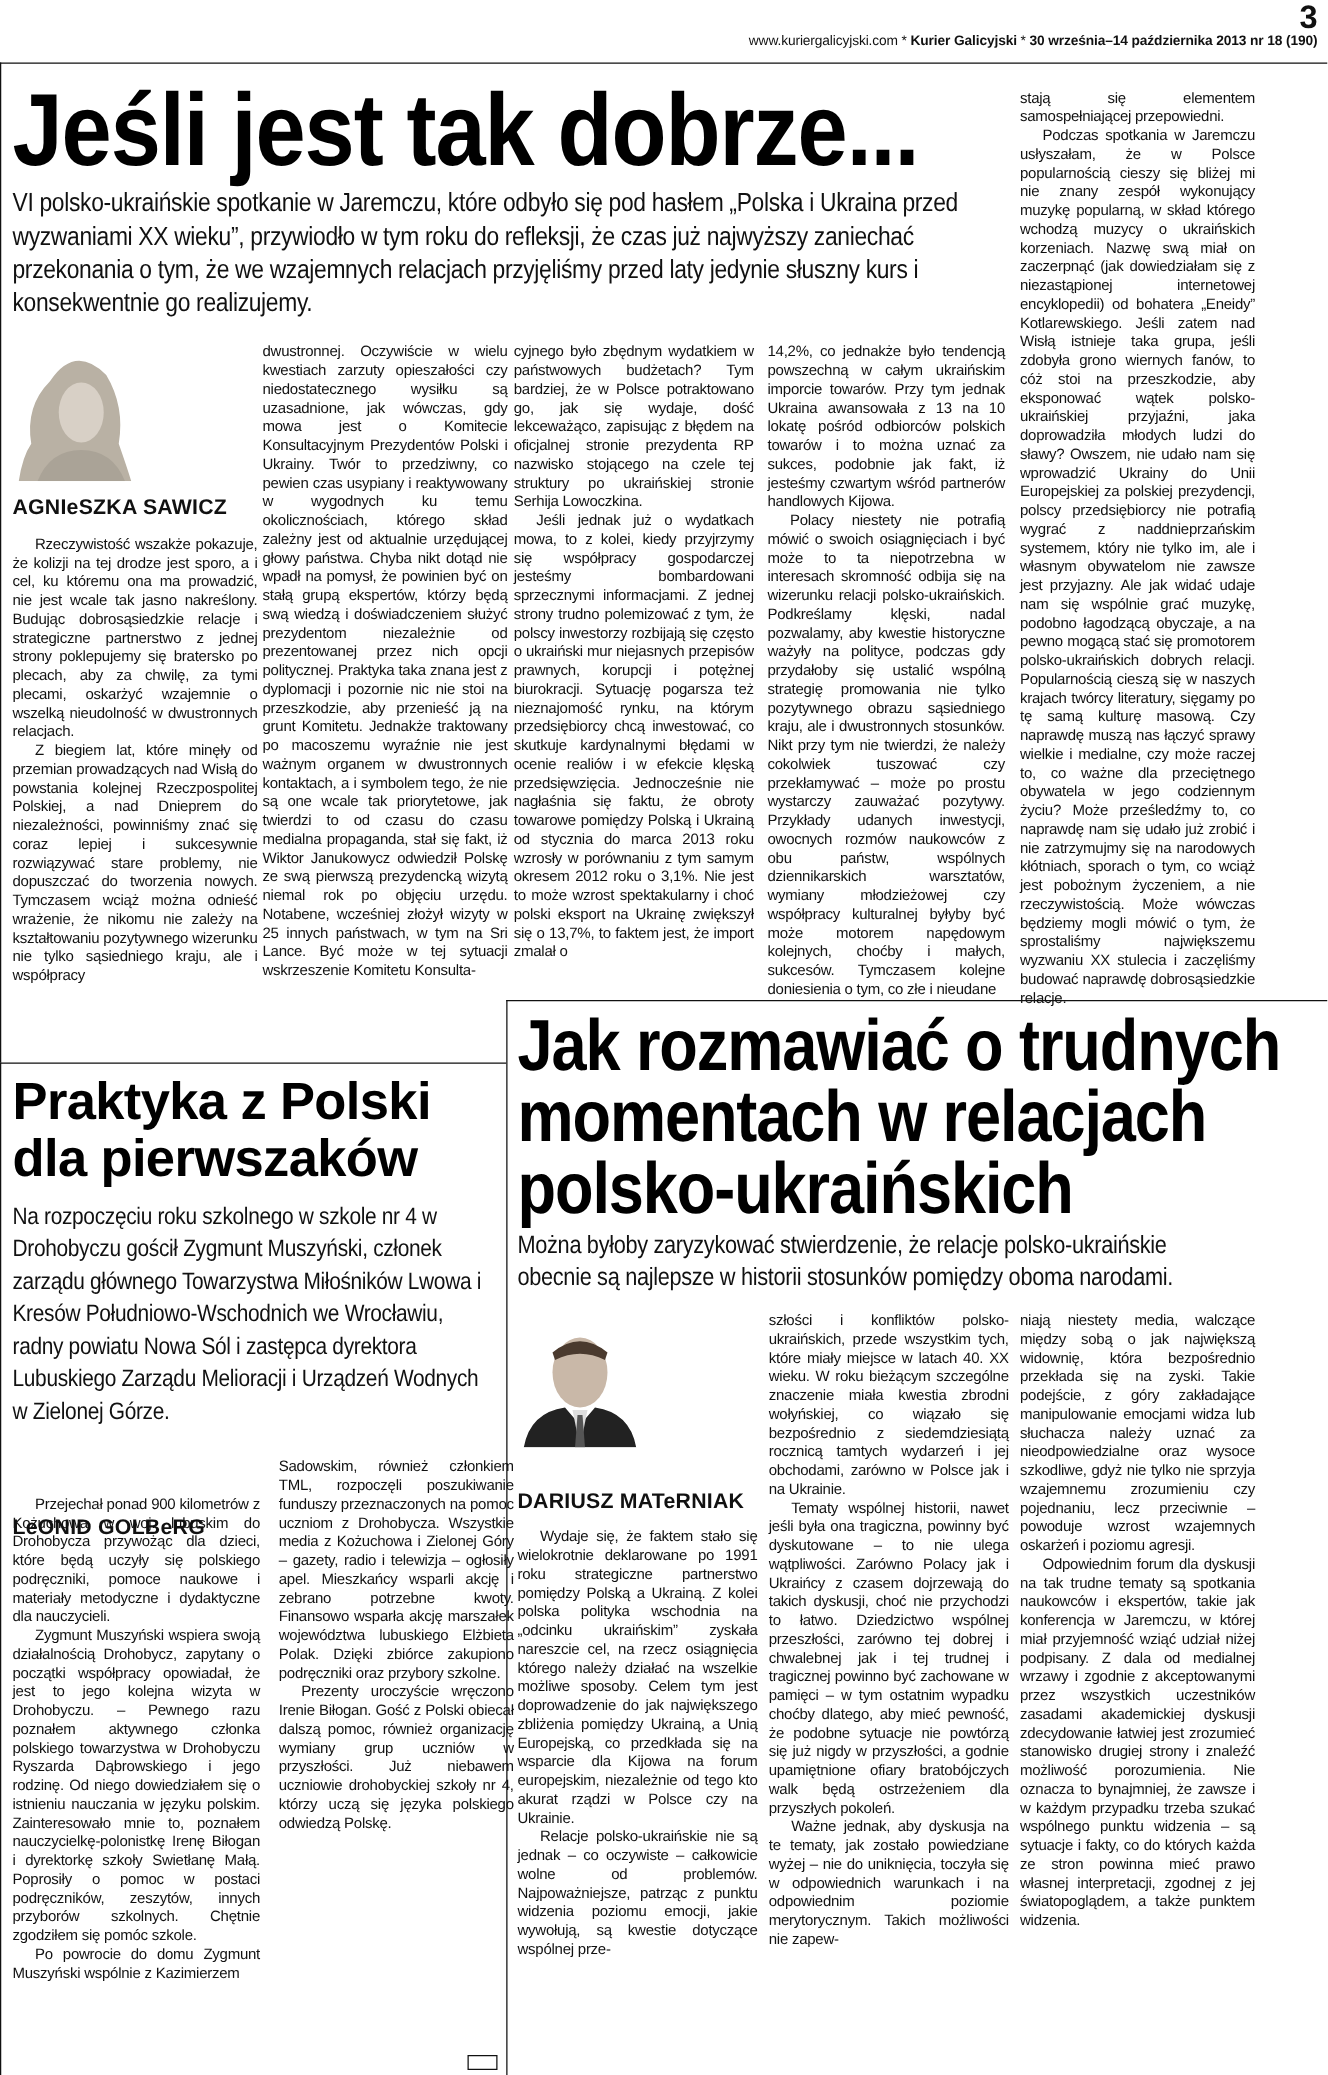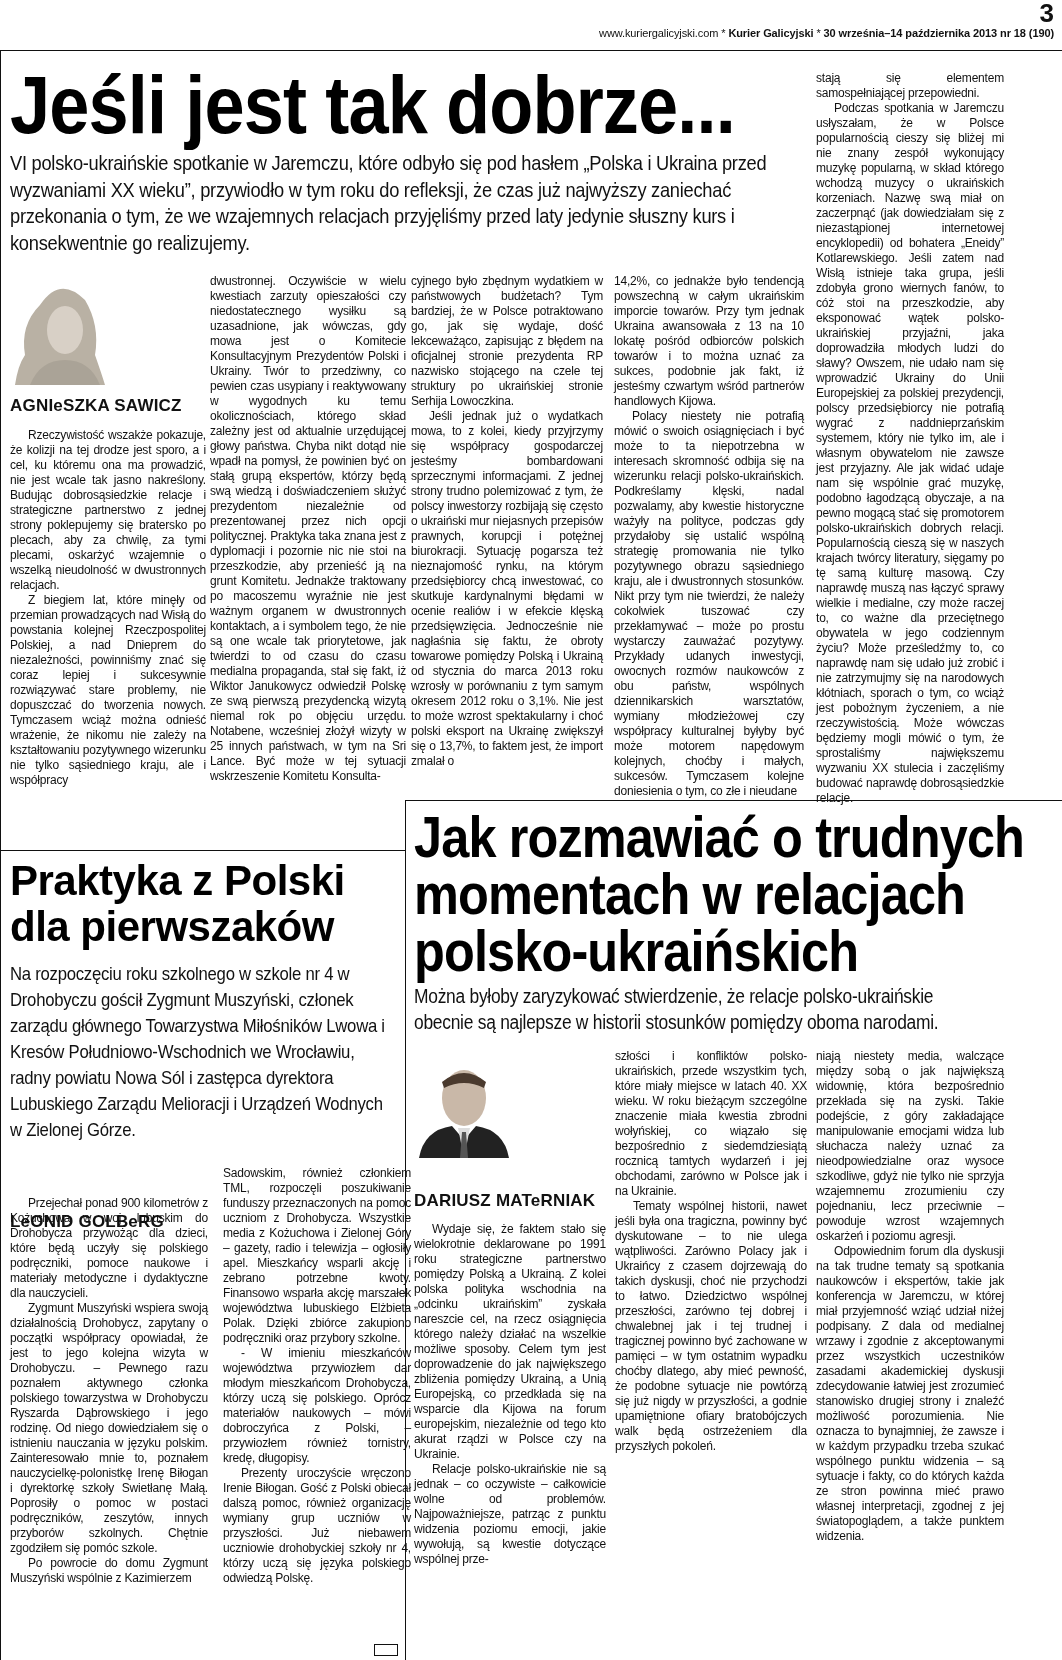--- a/index.html
+++ b/index.html
@@ -78,21 +78,20 @@
   <div class="lead" style="position:absolute; left:10px; top:961px; width:440px; font-size:19px; line-height:26px; transform:scaleX(0.88);">Na rozpoczęciu roku szkolnego w szkole nr 4 w Drohobyczu gościł Zygmunt Muszyński, członek zarządu głównego Towarzystwa Miłośników Lwowa i Kresów Południowo-Wschodnich we Wrocławiu, radny powiatu Nowa Sól i zastępca dyrektora Lubuskiego Zarządu Melioracji i Urządzeń Wodnych w Zielonej Górze.</div>
   <div class="author" style="left:10px; top:1212px;">LeONID GOLBeRG</div>
 
   <div class="col" style="left:10px; top:1196px; width:198px;">
     <p>Przejechał ponad 900 kilometrów z Kożuchowa w woj. lubuskim do Drohobycza przywożąc dla dzieci, które będą uczyły się polskiego podręczniki, pomoce naukowe i materiały metodyczne i dydaktyczne dla nauczycieli.</p>
     <p>Zygmunt Muszyński wspiera swoją działalnością Drohobycz, zapytany o początki współpracy opowiadał, że jest to jego kolejna wizyta w Drohobyczu. – Pewnego razu poznałem aktywnego członka polskiego towarzystwa w Drohobyczu Ryszarda Dąbrowskiego i jego rodzinę. Od niego dowiedziałem się o istnieniu nauczania w języku polskim. Zainteresowało mnie to, poznałem nauczycielkę-polonistkę Irenę Biłogan i dyrektorkę szkoły Swietłanę Małą. Poprosiły o pomoc w postaci podręczników, zeszytów, innych przyborów szkolnych. Chętnie zgodziłem się pomóc szkole.</p>
     <p>Po powrocie do domu Zygmunt Muszyński wspólnie z Kazimierzem</p>
   </div>
   <div class="col" style="left:212px; top:1166px; width:188px;margin-left:11px;">
     <p class="cont">Sadowskim, również członkiem TML, rozpoczęli poszukiwanie funduszy przeznaczonych na pomoc uczniom z Drohobycza. Wszystkie media z Kożuchowa i Zielonej Góry – gazety, radio i telewizja – ogłosiły apel. Mieszkańcy wsparli akcję i zebrano potrzebne kwoty. Finansowo wsparła akcję marszałek województwa lubuskiego Elżbieta Polak. Dzięki zbiórce zakupiono podręczniki oraz przybory szkolne.</p>
-    <p>- W imieniu mieszkańców województwa przywiozłem dar młodym mieszkańcom Drohobycza, którzy uczą się polskiego. Oprócz materiałów naukowych – mówi dobroczyńca z Polski, – przywiozłem również tornistry, kredę, długopisy.</p>
     <p>Prezenty uroczyście wręczono Irenie Biłogan. Gość z Polski obiecał dalszą pomoc, również organizację wymiany grup uczniów w przyszłości. Już niebawem uczniowie drohobyckiej szkoły nr 4, którzy uczą się języka polskiego odwiedzą Polskę.</p>
   </div>
   <div class="small-box" style="left:374px; top:1644px;"></div>
 </div>
 
 <div class="box" style="left:405px; top:800px; width:657px; height:860px; border-right:none; border-bottom:none;"></div>
 <div>
   <h2 class="art-title" style="position:absolute; left:414px; top:808px; font-size:58px; line-height:57px; white-space:nowrap; transform:scaleX(0.87);">
     <span style="display:block;">Jak rozmawiać o trudnych</span>
     <span style="display:block;">momentach w relacjach</span>
@@ -111,18 +110,19 @@
   </div>
   <div class="author" style="left:414px; top:1191px;">DARIUSZ MATeRNIAK</div>
 
   <div class="col" style="left:414px; top:1222px; width:192px;">
     <p>Wydaje się, że faktem stało się wielokrotnie deklarowane po 1991 roku strategiczne partnerstwo pomiędzy Polską a Ukrainą. Z kolei polska polityka wschodnia na „odcinku ukraińskim” zyskała nareszcie cel, na rzecz osiągnięcia którego należy działać na wszelkie możliwe sposoby. Celem tym jest doprowadzenie do jak największego zbliżenia pomiędzy Ukrainą, a Unią Europejską, co przedkłada się na wsparcie dla Kijowa na forum europejskim, niezależnie od tego kto akurat rządzi w Polsce czy na Ukrainie.</p>
     <p>Relacje polsko-ukraińskie nie są jednak – co oczywiste – całkowicie wolne od problemów. Najpoważniejsze, patrząc z punktu widzenia poziomu emocji, jakie wywołują, są kwestie dotyczące wspólnej prze-</p>
   </div>
   <div class="col" style="left:615px; top:1049px; width:192px;">
     <p class="cont">szłości i konfliktów polsko-ukraińskich, przede wszystkim tych, które miały miejsce w latach 40. XX wieku. W roku bieżącym szczególne znaczenie miała kwestia zbrodni wołyńskiej, co wiązało się bezpośrednio z siedemdziesiątą rocznicą tamtych wydarzeń i jej obchodami, zarówno w Polsce jak i na Ukrainie.</p>
     <p>Tematy wspólnej historii, nawet jeśli była ona tragiczna, powinny być dyskutowane – to nie ulega wątpliwości. Zarówno Polacy jak i Ukraińcy z czasem dojrzewają do takich dyskusji, choć nie przychodzi to łatwo. Dziedzictwo wspólnej przeszłości, zarówno tej dobrej i chwalebnej jak i tej trudnej i tragicznej powinno być zachowane w pamięci – w tym ostatnim wypadku choćby dlatego, aby mieć pewność, że podobne sytuacje nie powtórzą się już nigdy w przyszłości, a godnie upamiętnione ofiary bratobójczych walk będą ostrzeżeniem dla przyszłych pokoleń.</p>
+    <p>Ważne jednak, aby dyskusja na te tematy, jak zostało powiedziane wyżej – nie do uniknięcia, toczyła się w odpowiednich warunkach i na odpowiednim poziomie merytorycznym. Takich możliwości nie zapew-</p>
   </div>
   <div class="col" style="left:816px; top:1049px; width:188px;">
     <p class="cont">niają niestety media, walczące między sobą o jak największą widownię, która bezpośrednio przekłada się na zyski. Takie podejście, z góry zakładające manipulowanie emocjami widza lub słuchacza należy uznać za nieodpowiedzialne oraz wysoce szkodliwe, gdyż nie tylko nie sprzyja wzajemnemu zrozumieniu czy pojednaniu, lecz przeciwnie – powoduje wzrost wzajemnych oskarżeń i poziomu agresji.</p>
     <p>Odpowiednim forum dla dyskusji na tak trudne tematy są spotkania naukowców i ekspertów, takie jak konferencja w Jaremczu, w której miał przyjemność wziąć udział niżej podpisany. Z dala od medialnej wrzawy i zgodnie z akceptowanymi przez wszystkich uczestników zasadami akademickiej dyskusji zdecydowanie łatwiej jest zrozumieć stanowisko drugiej strony i znaleźć możliwość porozumienia. Nie oznacza to bynajmniej, że zawsze i w każdym przypadku trzeba szukać wspólnego punktu widzenia – są sytuacje i fakty, co do których każda ze stron powinna mieć prawo własnej interpretacji, zgodnej z jej światopoglądem, a także punktem widzenia.</p>
   </div>
 </div>
 
 </body></html>

